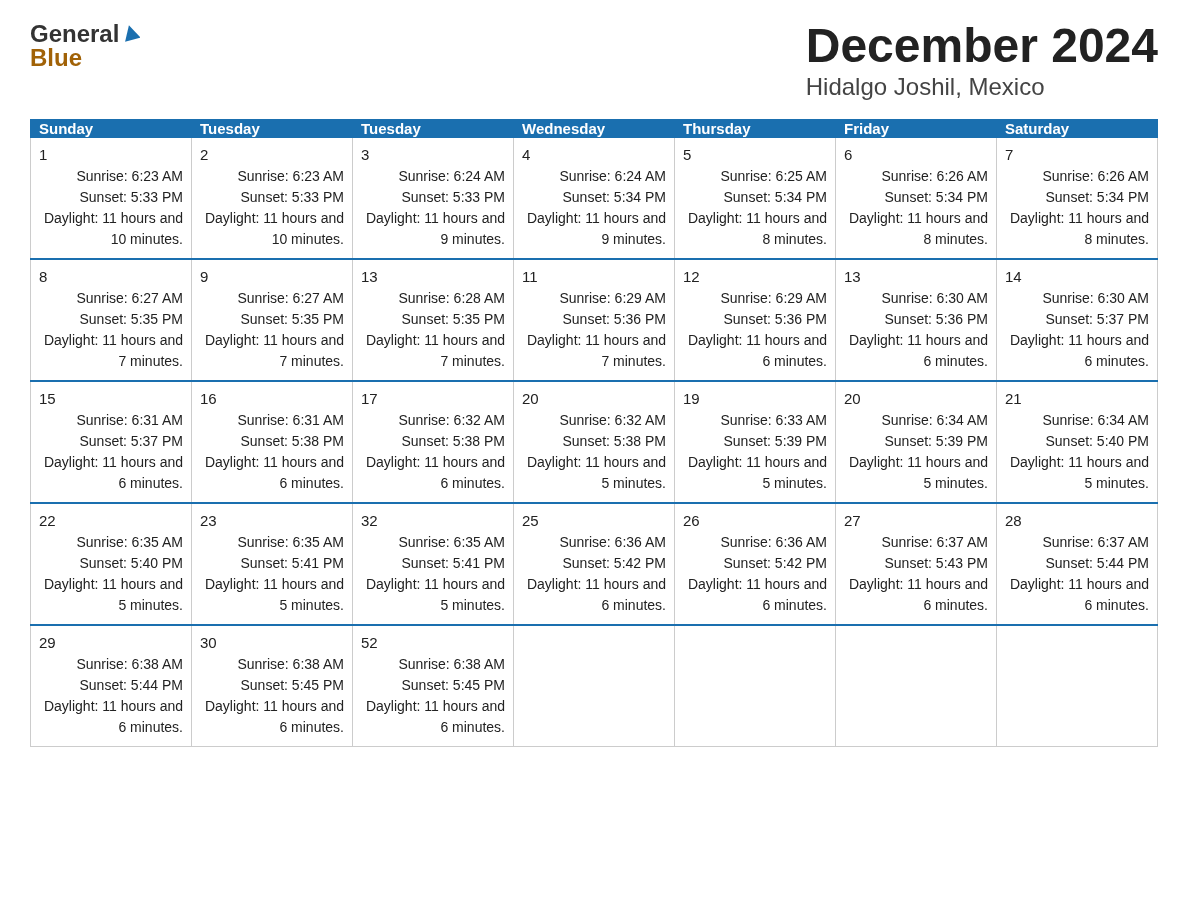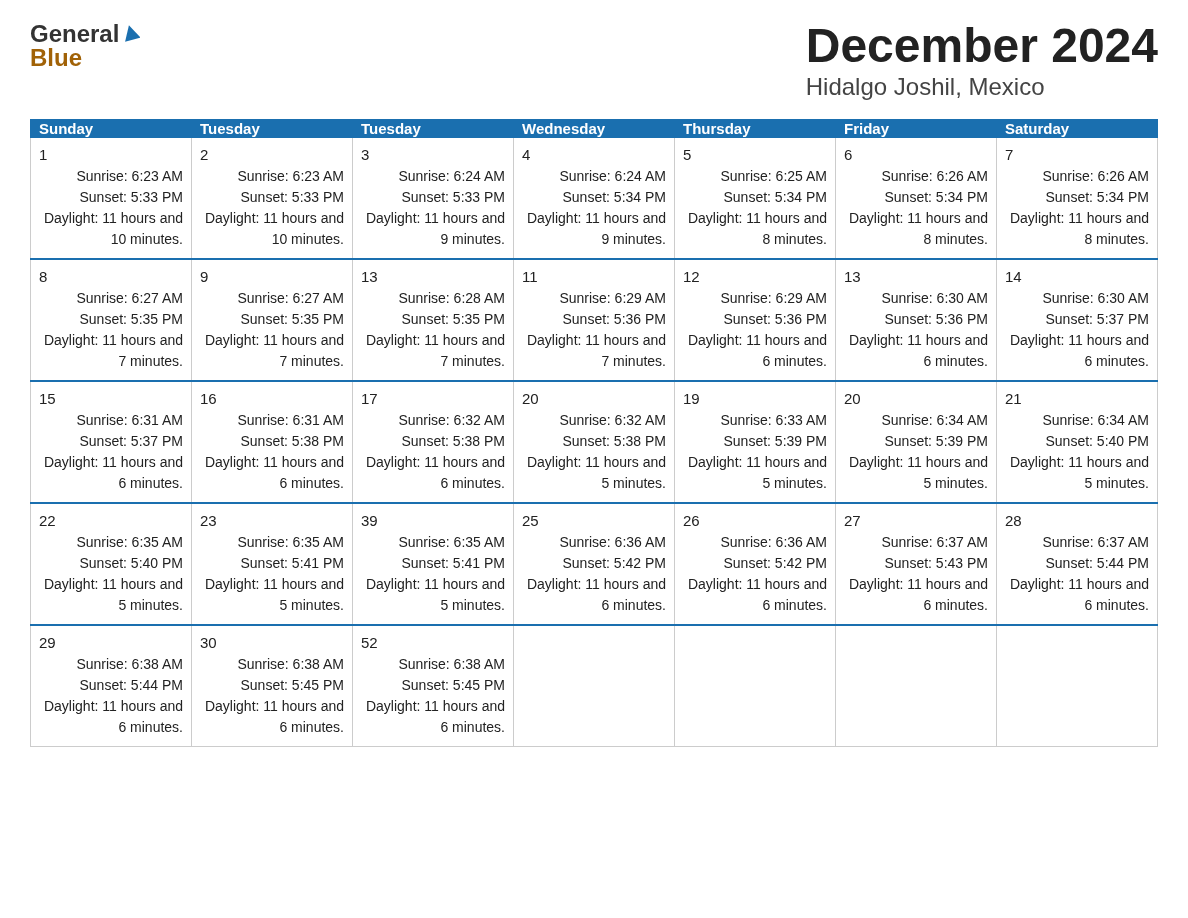--- a/index.html
+++ b/index.html
@@ -207,21 +207,21 @@
       <tr>
         <td>
           <span class="day-number">22</span>
           <div class="day-info">Sunrise: 6:35 AM<br>Sunset: 5:40 PM<br>Daylight: 11 hours and 5 minutes.</div>
         </td>
         <td>
           <span class="day-number">23</span>
           <div class="day-info">Sunrise: 6:35 AM<br>Sunset: 5:41 PM<br>Daylight: 11 hours and 5 minutes.</div>
         </td>
         <td>
-          <span class="day-number">39</span>
+          <span class="day-number">32</span>
           <div class="day-info">Sunrise: 6:35 AM<br>Sunset: 5:41 PM<br>Daylight: 11 hours and 5 minutes.</div>
         </td>
         <td>
           <span class="day-number">25</span>
           <div class="day-info">Sunrise: 6:36 AM<br>Sunset: 5:42 PM<br>Daylight: 11 hours and 6 minutes.</div>
         </td>
         <td>
           <span class="day-number">26</span>
           <div class="day-info">Sunrise: 6:36 AM<br>Sunset: 5:42 PM<br>Daylight: 11 hours and 6 minutes.</div>
         </td>

